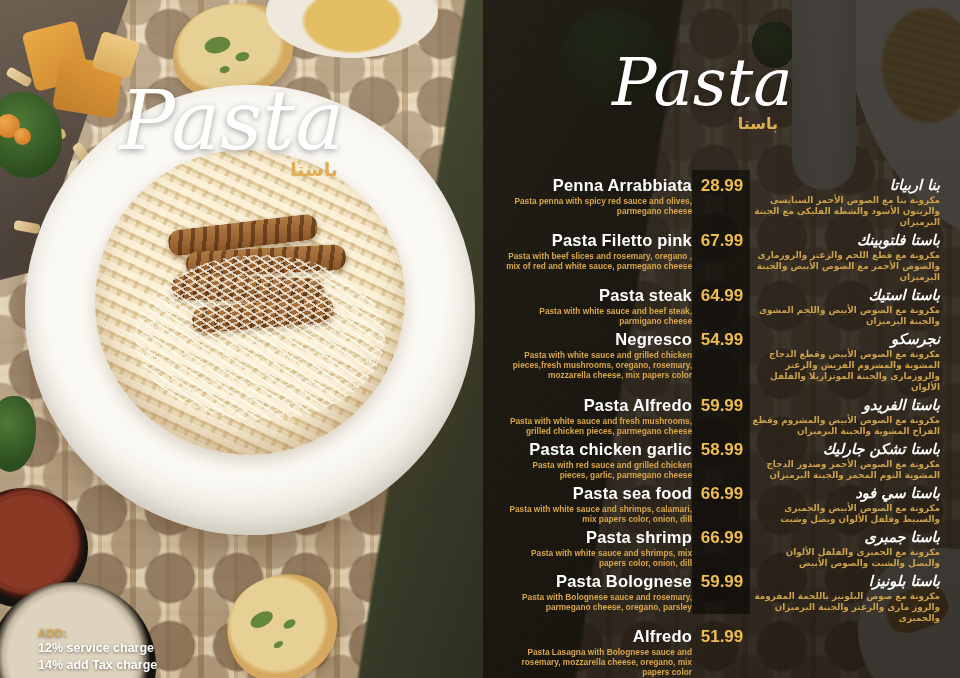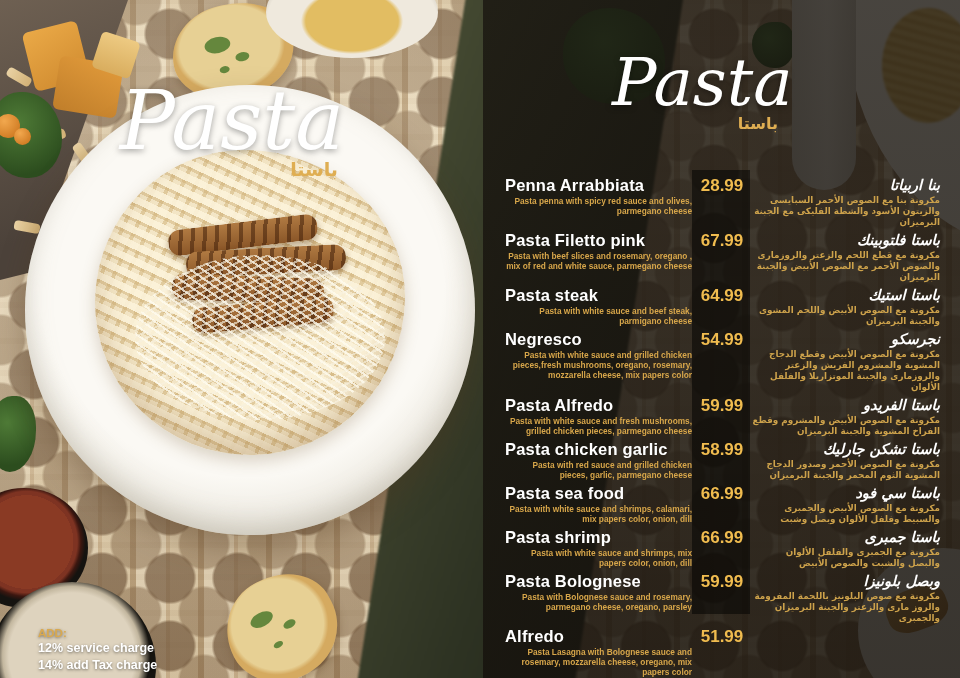--- a/index.html
+++ b/index.html
@@ -90,21 +90,21 @@
   .hdr .ar{font-family:"DejaVu Sans", sans-serif; font-weight:bold; color:#dfae52; text-align:right; direction:rtl;}
   .hdr-left{left:112px; top:80px; width:240px;}
   .hdr-left .script{font-size:82px;}
   .hdr-left .ar{font-size:19px; margin-top:-4px; padding-right:14px;}
   .hdr-right{left:612px; top:50px; width:176px;}
   .hdr-right .script{font-size:66px;}
   .hdr-right .ar{font-size:16px; margin-top:-2px; padding-right:10px;}
   .menu-list{position:absolute; left:490px; top:176px; width:452px;}
   .row{display:grid; grid-template-columns:202px 60px auto; margin-bottom:3px; align-items:start;}
   .row .en{padding-left:15px;}
-  .row .name{color:#fff; font-weight:bold; font-size:16.5px; line-height:19px; letter-spacing:.2px;}
+  .row .name{color:#fff; font-weight:bold; font-size:16.5px; line-height:19px; letter-spacing:.2px;text-align:right;}
   .row .desc{color:#d7a64a; font-weight:bold; font-size:8.3px; line-height:10px; margin-top:1px;text-align:right;}
   .row .price{color:#f0bc4f; font-weight:bold; font-size:17px; line-height:19px; text-align:center;}
   .row .arb{direction:rtl; text-align:right; padding-right:2px; font-family:"DejaVu Sans", sans-serif;}
   .row .name-ar{color:#fff; font-weight:bold; font-size:14.5px; line-height:18px;font-style:italic;}
   .row .desc-ar{color:#cda24b; font-size:8.8px; line-height:11px; margin-top:1px; font-weight:bold;}
   .footer{position:absolute; left:38px; top:612px; text-shadow:0 1px 3px rgba(0,0,0,.5);}
   .footer .add{color:#d9a94f; font-weight:bold; font-size:11.5px; line-height:14px;margin-top:14px;}
   .footer .line{color:#fff; font-weight:bold; font-size:12.5px; line-height:17px;}
 </style>
 </head>
@@ -266,21 +266,21 @@
       </div>
     </div>
 
     <div class="row">
       <div class="en">
         <div class="name">Pasta Bolognese</div>
         <div class="desc">Pasta with Bolognese sauce and rosemary, parmegano cheese, oregano, parsley</div>
       </div>
       <div class="price">59.99</div>
       <div class="arb">
-        <div class="name-ar">وبصل بلونيزا</div>
+        <div class="name-ar">باستا بلونيزا</div>
         <div class="desc-ar">مكرونة مع صوص البلونيز باللحمة المفرومة والروز مارى والزعتر والجبنة البرميزان والجمبرى</div>
       </div>
     </div>
 
     <div class="row">
       <div class="en">
         <div class="name">Alfredo</div>
         <div class="desc">Pasta Lasagna with Bolognese sauce and rosemary, mozzarella cheese, oregano, mix papers color</div>
       </div>
       <div class="price">51.99</div>

